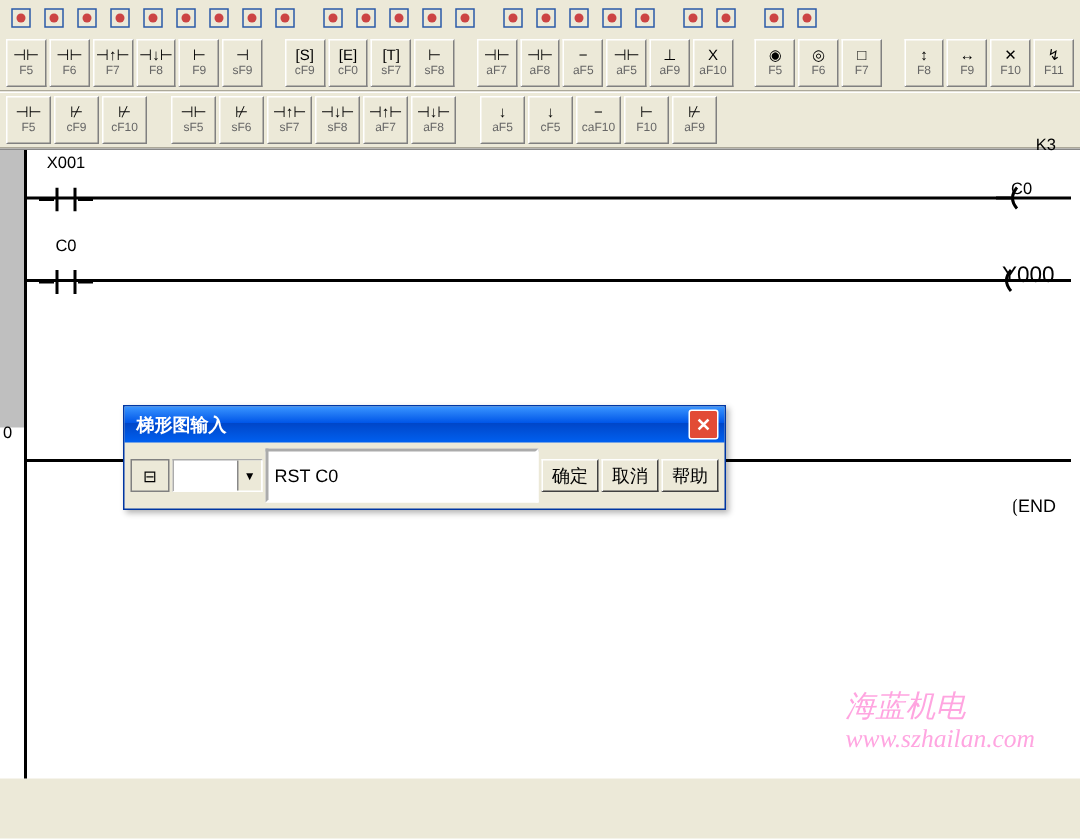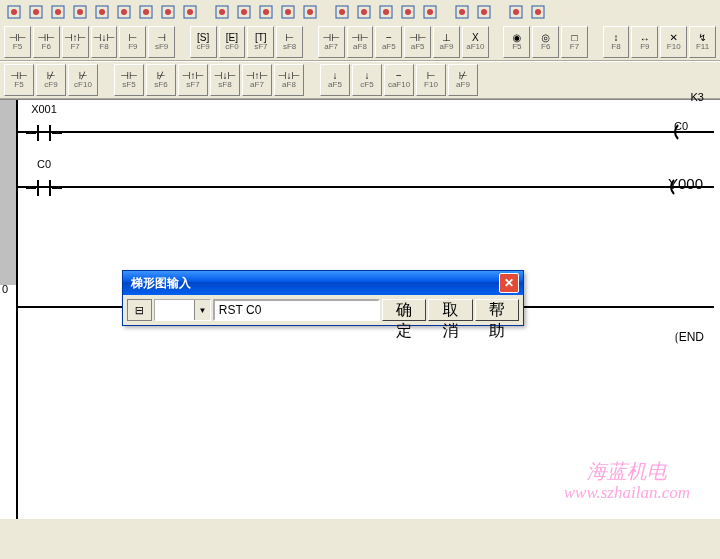--- a/index.html
+++ b/index.html
@@ -101,30 +101,30 @@
   .dlg-body { padding:4px; display:flex; gap:2px; align-items:center; }
   .dlg-icon {
     width:26px;height:22px;border:1px solid #808080;background:#ece9d8;
     display:flex;align-items:center;justify-content:center;
   }
   .combo {
     width:60px;height:22px;border:1px inset #fff;background:#fff;display:flex;align-items:center;
   }
   .combo .arrow { width:16px;height:20px;background:#ece9d8;border-left:1px solid #888;display:flex;align-items:center;justify-content:center;font-size:8px; margin-left:auto;}
   .text-in {
-    flex:1;height:22px;border:2px inset #fff;background:#fff;padding:2px 4px;font-family:inherit;font-size:12px;
+    flex:1;height:36px;border:2px inset #fff;background:#fff;padding:2px 4px;font-family:inherit;font-size:12px;
   }
   .dlg-btn {
     height:22px;padding:0 6px;background:#ece9d8;
     border:1px solid #fff;border-right-color:#404040;border-bottom-color:#404040;
-    font-size:16px;cursor:pointer;
+    font-size:12px;cursor:pointer;
   }
   
   .watermark {
-    position:absolute; right:30px; bottom:16px; text-align:center;
+    position:absolute; right:30px; bottom:16px; text-align:left;
     font-family: "KaiTi","STKaiti",serif; font-style:italic;
     color:#ff7fd4; font-size:20px; opacity:.7; line-height:1.2;
   }
   .watermark .url { font-size:17px; }
 </style>
 </head>
 <body>
 
 <div class="toolbar-area">
   <div class="toolbar-row">
@@ -523,21 +523,21 @@
       <span style="position:absolute;left:14px;top:5px;font-size:15px;">Y000</span>
     </div>
   </div>
 
 
   <div class="rung" style="top:180px;">
     <div class="rung-line"></div>
     <div class="end-brk">⟮<span>END</span></div>
   </div>
 
-  <div class="dialog" style="top:170px;margin-left:40px;">
+  <div class="dialog" style="top:170px;">
     <div class="titlebar">
       <span class="title-txt">梯形图输入</span>
       <div class="close-btn">✕</div>
     </div>
     <div class="dlg-body">
       <div class="dlg-icon">⊟</div>
       <div class="combo">
           <div class="arrow">▼</div>
         </div>
       <input class="text-in" value="RST C0" style="">

